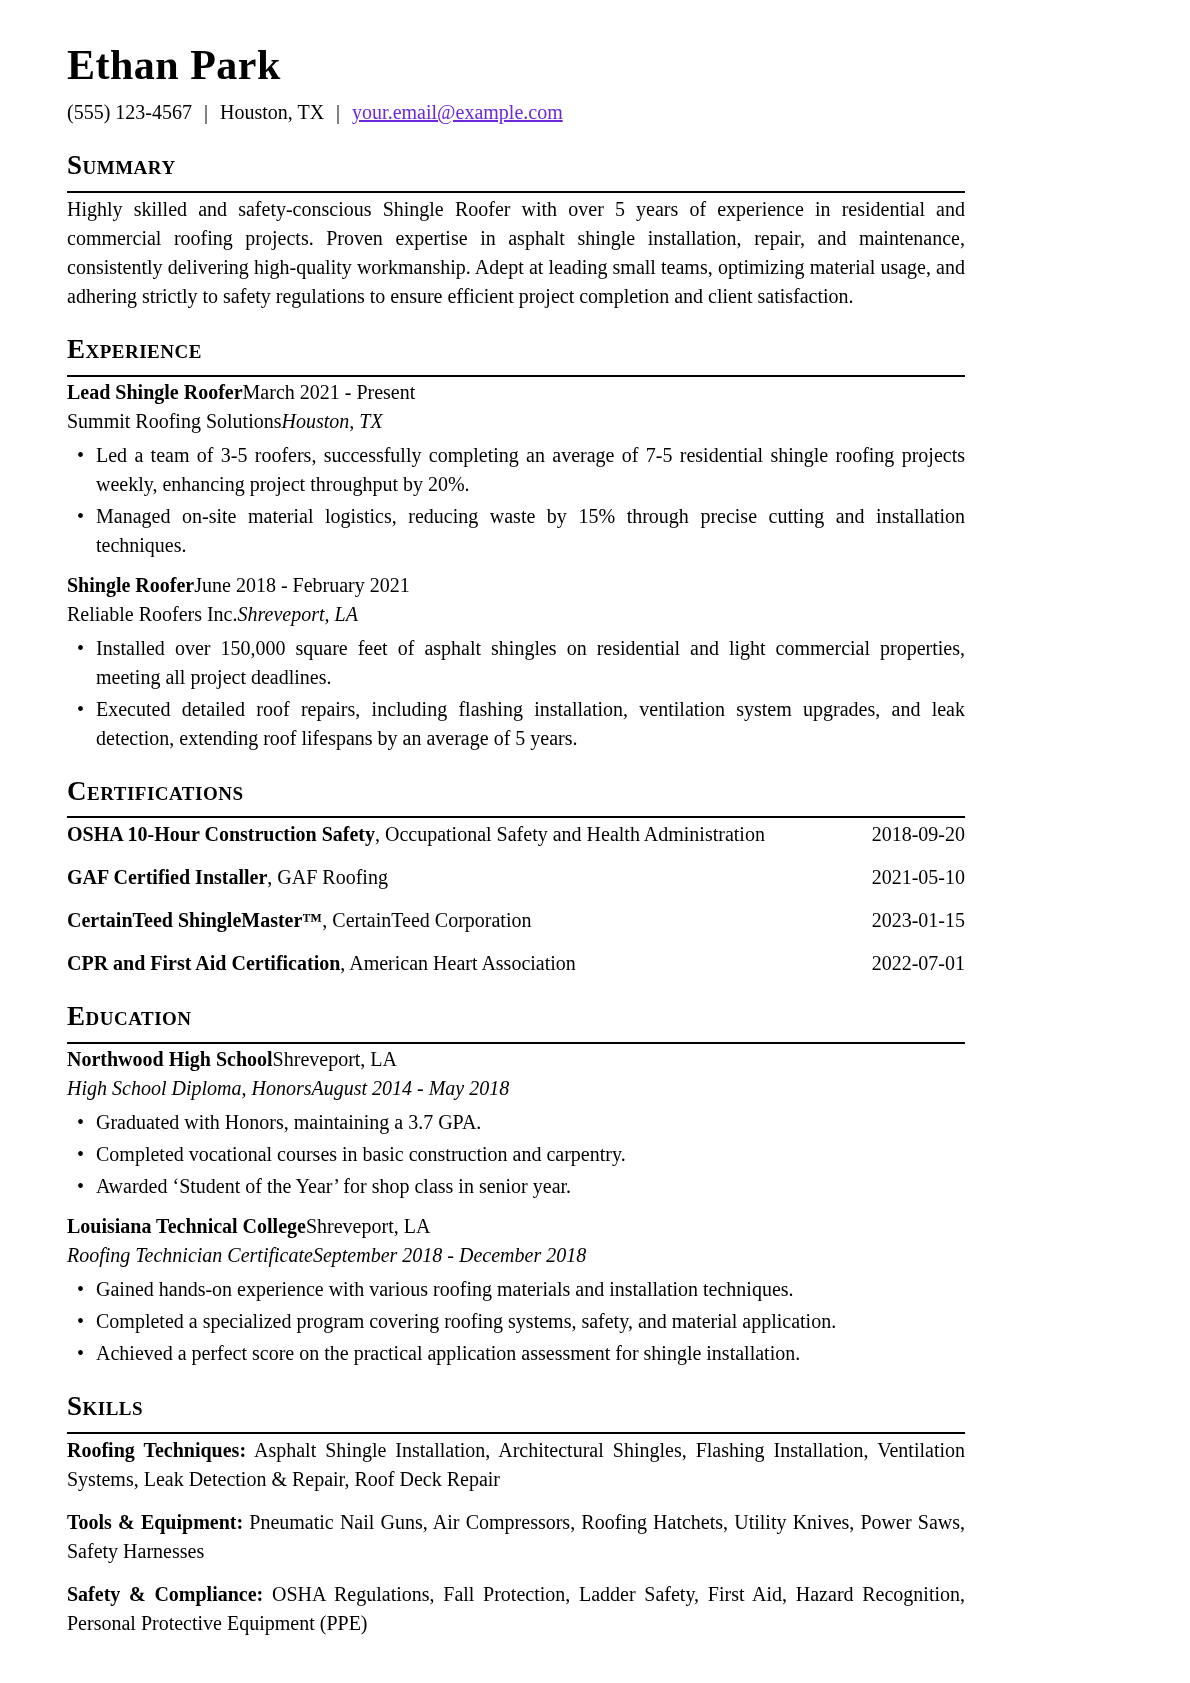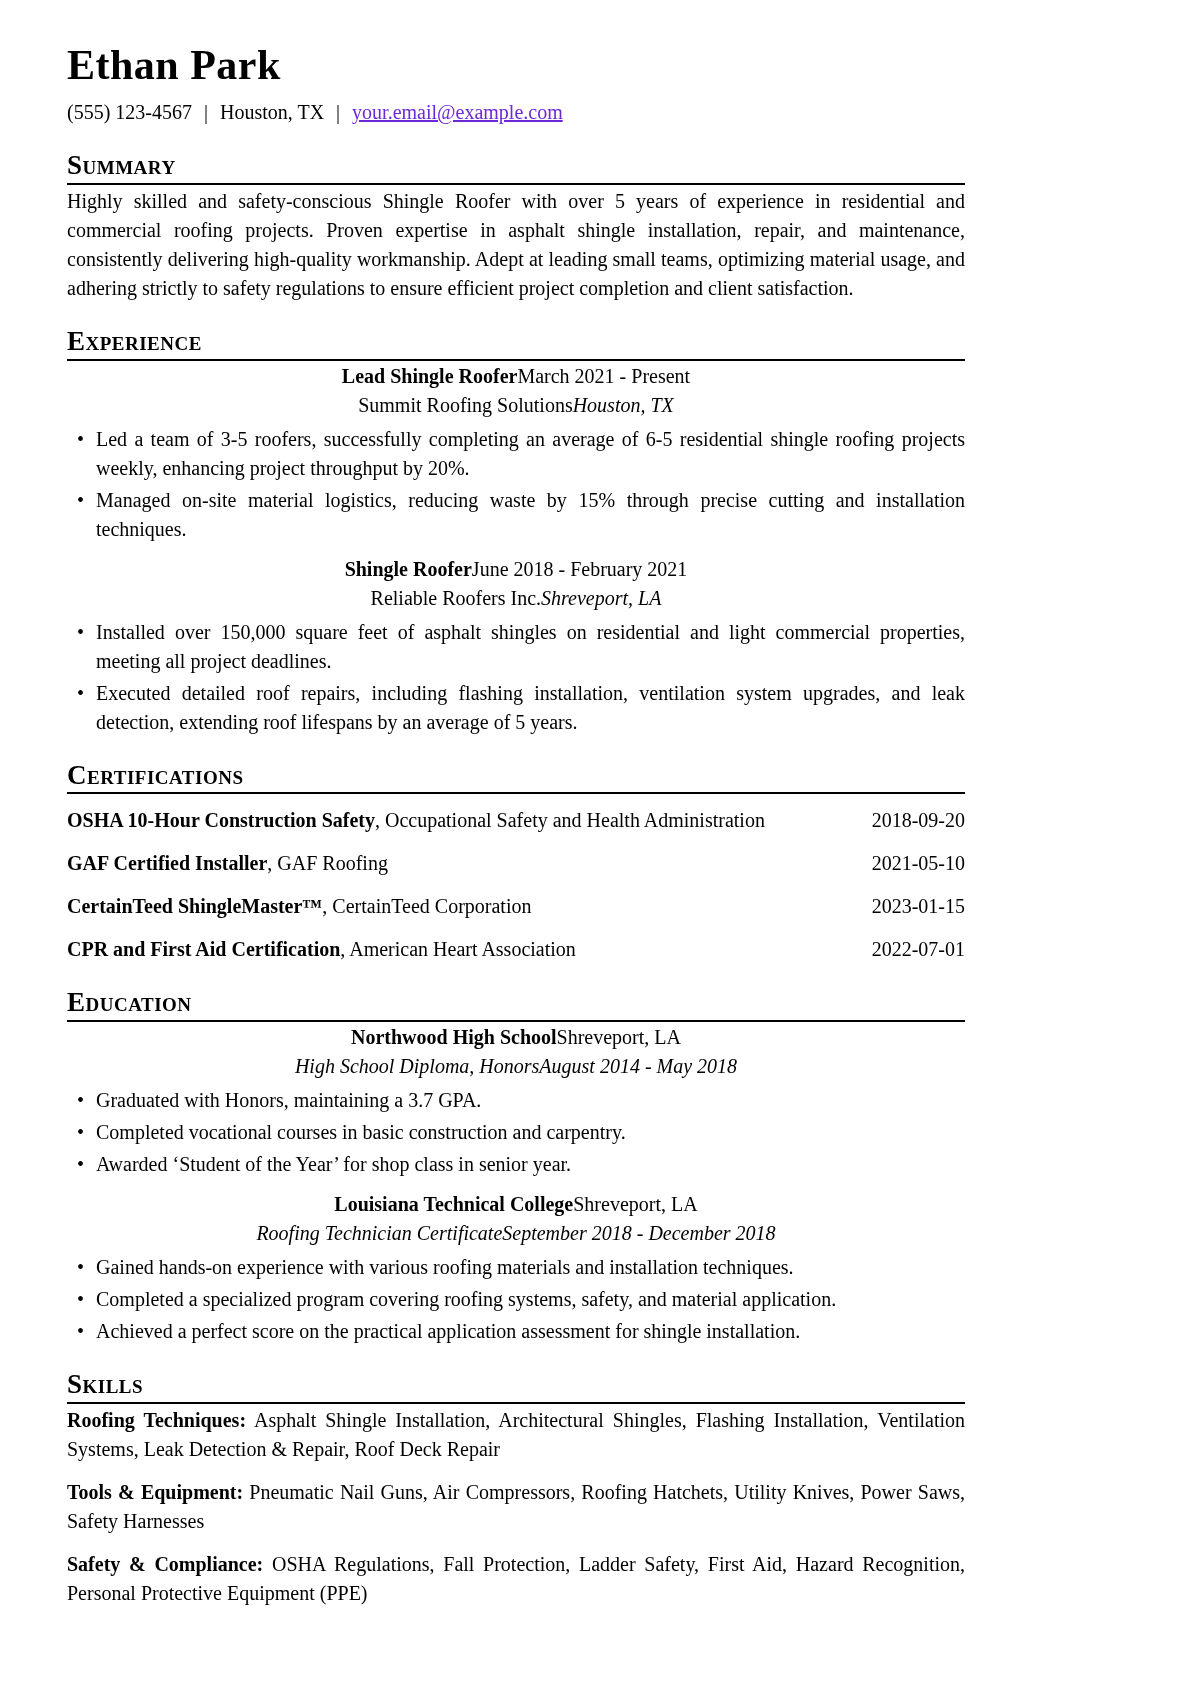--- a/index.html
+++ b/index.html
@@ -44,32 +44,32 @@
     text-decoration: underline;
     cursor: pointer;
   }
   section { margin: 0; }
   h2.section-title {
     font-size: 27px;
     font-weight: bold;
     font-variant: small-caps;
     letter-spacing: 0.5px;
     margin: 22px 0 0 0;
-    padding-bottom: 0;
+    padding-bottom: 8px;
     border-bottom: 2.5px solid #000;
     line-height: 1.25;
   }
   .section-body { padding-top: 2px; }
   p.paragraph {
     margin: 0;
     text-align: justify;
   }
   .row {
     display: flex;
-    justify-content: center;
+    justify-content: flex-start;
     align-items: baseline;
     line-height: 1.35;
   }
   .row + .row { margin-top: 2px; }
   .entry { margin-top: 12px; }
   .entry:first-child { margin-top: 0; }
   .bold { font-weight: bold; }
   .italic { font-style: italic; }
   ul.bullets {
     margin: 6px 0 0 0;
@@ -87,21 +87,21 @@
     position: absolute;
     left: 10px;
     top: 0;
   }
   .cert-row {
     display: flex;
     justify-content: space-between;
     align-items: baseline;
     margin-top: 14px;
   }
-  .cert-row:first-child { margin-top: 10px; text-align: center; }
+  .cert-row:first-child { margin-top: 0; text-align: center; }
   .cert-left { padding-right: 20px; }
   .cert-date { white-space: nowrap; }
   .skill-group {
     margin: 0 0 14px 0;
     text-align: justify;
   }
   .skill-group:last-child { margin-bottom: 0; }
 </style>
 </head>
 <body>
@@ -129,21 +129,21 @@
       <div class="entry">
         <div class="row">
           <span class="bold">Lead Shingle Roofer</span>
           <span>March 2021 - Present</span>
         </div>
         <div class="row">
           <span>Summit Roofing Solutions</span>
           <span class="italic">Houston, TX</span>
         </div>
         <ul class="bullets">
-          <li>Led a team of 3-5 roofers, successfully completing an average of 6-5 residential shingle roofing projects weekly, enhancing project throughput by 20%.</li>
+          <li>Led a team of 3-5 roofers, successfully completing an average of 7-5 residential shingle roofing projects weekly, enhancing project throughput by 20%.</li>
           <li>Managed on-site material logistics, reducing waste by 15% through precise cutting and installation techniques.</li>
         </ul>
       </div>
 
       <div class="entry">
         <div class="row">
           <span class="bold">Shingle Roofer</span>
           <span>June 2018 - February 2021</span>
         </div>
         <div class="row">

